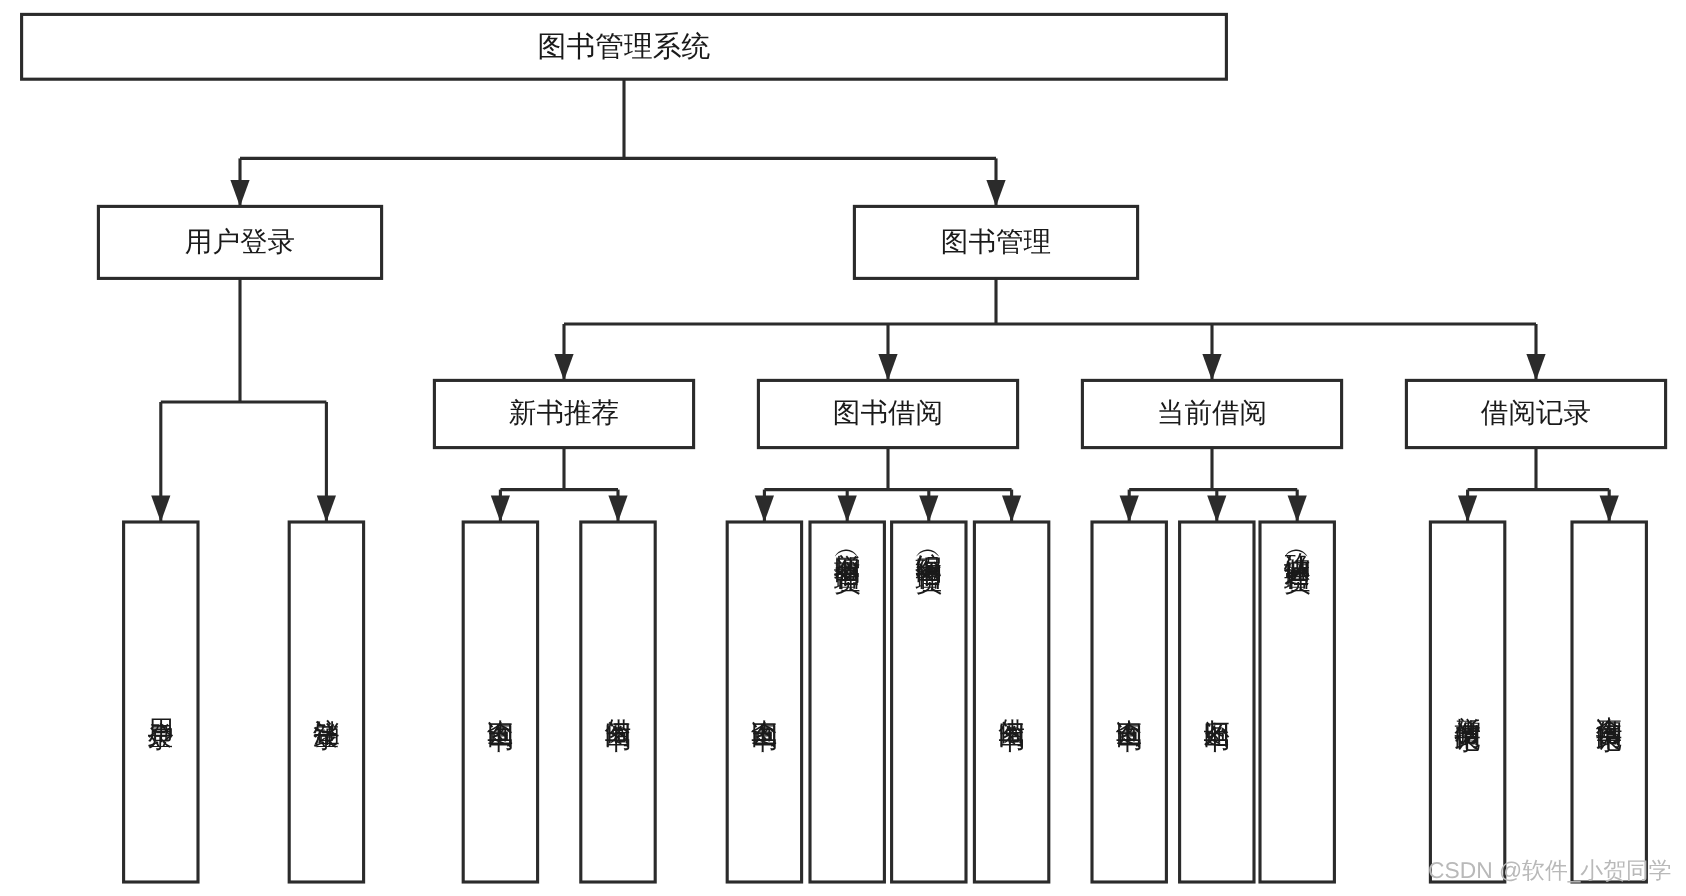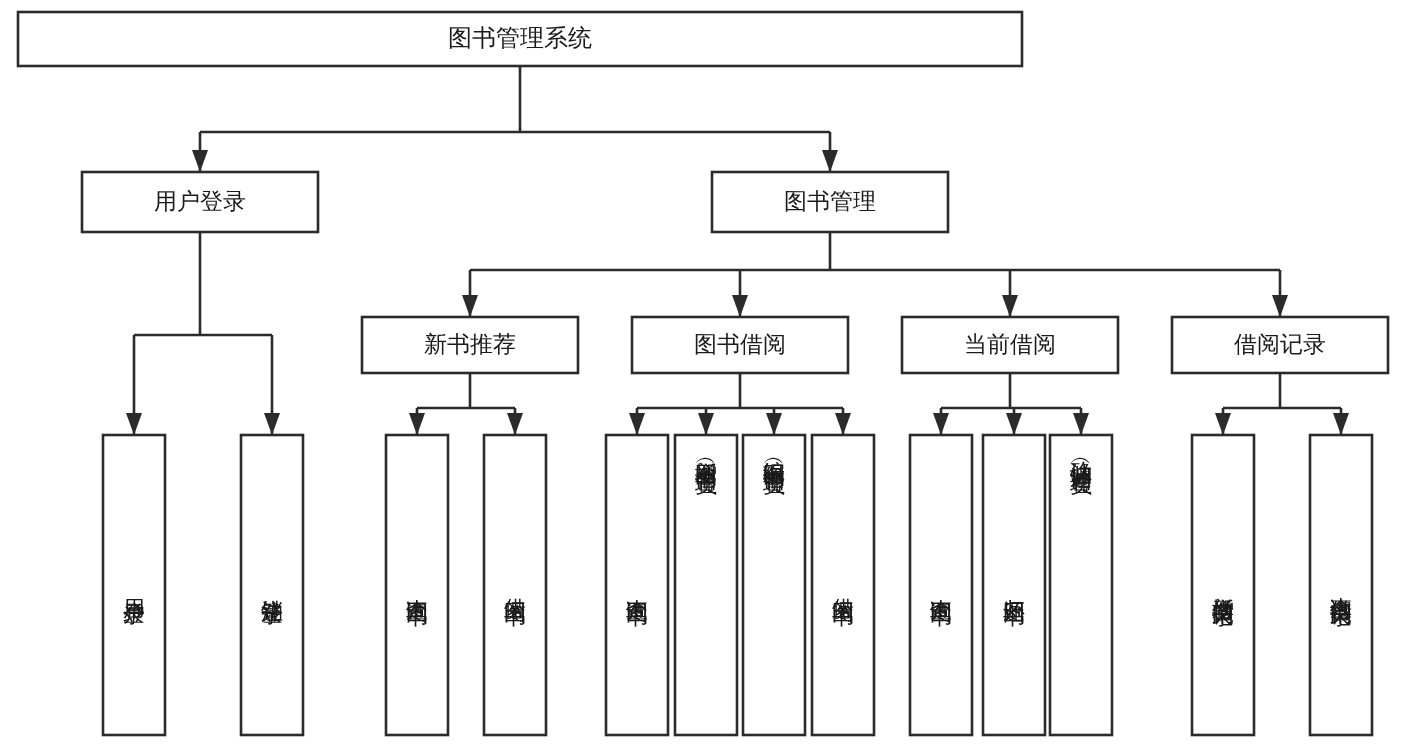--- a/index.html
+++ b/index.html
@@ -192,14 +192,15 @@
       <div class="leaf-label-v align-top" style="left: 675px; top: 435px; width: 62px; height: 300px; padding-top: 8px;">新增图书（管理员）</div>
       <div class="leaf-label-v align-top" style="left: 743px; top: 435px; width: 62px; height: 300px; padding-top: 8px;">编辑图书（管理员）</div>
       <div class="leaf-label-v" style="left: 812px; top: 435px; width: 62px; height: 300px; padding-top: 0px;">借阅图书</div>
       <div class="leaf-label-v" style="left: 910px; top: 435px; width: 62px; height: 300px; padding-top: 0px;">查询图书</div>
       <div class="leaf-label-v" style="left: 983px; top: 435px; width: 62px; height: 300px; padding-top: 0px;">归还图书</div>
       <div class="leaf-label-v align-top" style="left: 1050px; top: 435px; width: 62px; height: 300px; padding-top: 8px;">确认归还（管理员）</div>
       <div class="leaf-label-v" style="left: 1192px; top: 435px; width: 62px; height: 300px; padding-top: 0px;">新增借阅记录</div>
       <div class="leaf-label-v" style="left: 1310px; top: 435px; width: 62px; height: 300px; padding-top: 0px;">查询借阅记录</div>
     </div>
 
+  <div class="watermark" style="left:1190px; top:713px;">CSDN @软件_小贺同学</div>
 
 </div>
 
 </body></html>

